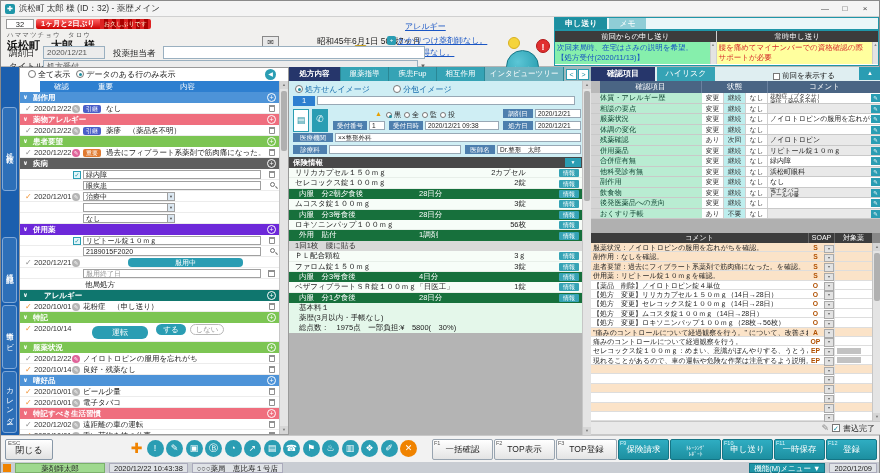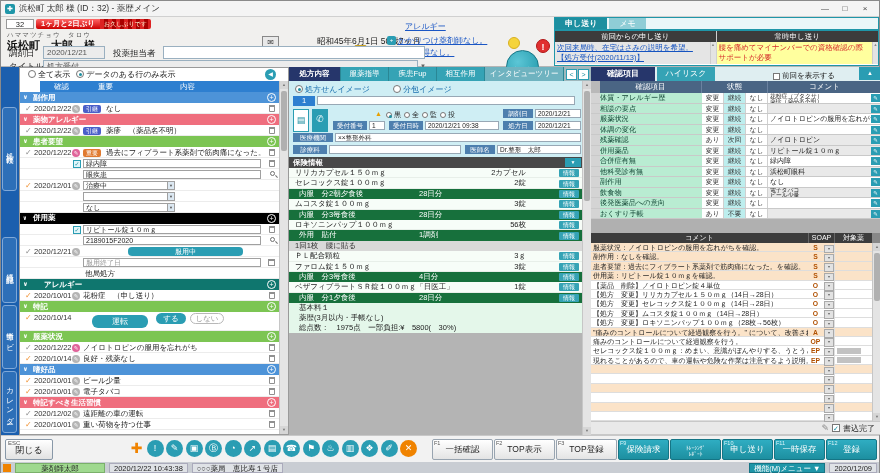--- a/index.html
+++ b/index.html
@@ -43,21 +43,21 @@
 
   
   .handover{position:absolute;left:553px;top:0px;width:325px;height:49px;border:1px solid #1f96a8;background:#fff;}
   .ho-tabs{display:flex;height:13px;border-bottom:2px solid #1f96a8;background:#eaf6f8;}
   .ho-tab{padding:0 10px;font-size:8px;line-height:11px;color:#fff;background:#8fcdd6;margin-right:2px;}
   .ho-tab.active{background:#1d8fa0;font-weight:bold;}
   .ho-cols{display:flex;height:33px;}
   .ho-col{width:50%;display:flex;flex-direction:column;border-right:1px solid #cfcfcf;}
   .ho-colhdr{height:11px;background:#3c3c3c;color:#fff;font-size:7.5px;text-align:center;line-height:11px;}
   .ho-body{flex:1;font-size:7.5px;padding:1px 8px 1px 2px;position:relative;}
-  .ho-body.prev{background:#e5e5e5;color:#1553c0;text-decoration:underline;}
+  .ho-body.prev{background:#86efac;color:#1553c0;}
   .ho-body.always{background:#ffff9e;color:#d42a2a;}
   .ho-sb{position:absolute;right:0;top:0;bottom:0;width:6px;background:#e3e3e3;border-left:1px solid #cqusar;border-left:1px solid #ccc;font-size:4px;color:#888;text-align:center;}
 
   
   .main{position:absolute;top:66px;left:0;right:0;height:368px;background:#b8b8b8;}
   .strip{position:absolute;left:0;top:0;width:18px;height:100%;background:#1b5fae;}
   .vtab{position:absolute;left:1px;width:15px;background:#2d6fb8;border:1px solid #7fa8d8;border-radius:3px;color:#fff;font-size:7.5px;writing-mode:vertical-rl;display:flex;align-items:center;justify-content:center;letter-spacing:1px;}
 
   
   .lp{position:absolute;left:18px;top:0;width:270px;height:100%;background:#fff;border:1px solid #9a9a9a;}
@@ -304,20 +304,21 @@
           </div>
           <div class="sec-hdr" style="background: rgb(124, 197, 83);"><span class="chev">∨</span><span>患者要望</span><span class="plus">+</span></div>
           <div class="sec-row">
             <span class="chk gray">✓</span>
             <span class="rowdate">2020/12/22</span>
             <span class="pencil pink">✎</span>
             <span class="rowbadge" style="background: rgb(224, 122, 48);">重要</span>
             <span class="rowtext afterbadge">過去にフィブラート系薬剤で筋肉痛になった。</span>
             <span class="icon-trash"></span>
           </div>
+          <div class="sec-hdr" style="background: rgb(95, 95, 95);"><span class="chev">∨</span><span>疾病</span><span class="plus">+</span></div>
           <div class="sec-row">
             <span class="cbx">✓</span>
             <span class="fieldbox">緑内障</span>
             <span class="icon-trash"></span>
           </div>
           <div class="sec-row">
             <span class="fieldbox">眼疾患</span>
             <span class="icon-search"></span>
           </div>
           <div class="sec-row">
@@ -327,21 +328,21 @@
             <span class="selbox">治療中<span class="dd">▼</span></span>
           </div>
           <div class="sec-row">
             <span class="selbox">
               <span class="dd">▼</span>
             </span>
           </div>
           <div class="sec-row">
             <span class="selbox">なし<span class="dd">▼</span></span>
           </div>
-          <div class="sec-hdr" style="background: #000000; font-family: Liberation Mono, monospace;"><span class="chev">∨</span><span>併用薬</span><span class="plus">+</span></div>
+          <div class="sec-hdr" style="background: #6d28d9;"><span class="chev">∨</span><span>併用薬</span><span class="plus">+</span></div>
           <div class="sec-row">
             <span class="cbx">✓</span>
             <span class="fieldbox">リピトール錠１０ｍｇ</span>
             <span class="icon-trash"></span>
           </div>
           <div class="sec-row">
             <span class="fieldbox">2189015F2020</span>
             <span class="icon-search"></span>
           </div>
           <div class="sec-row">

